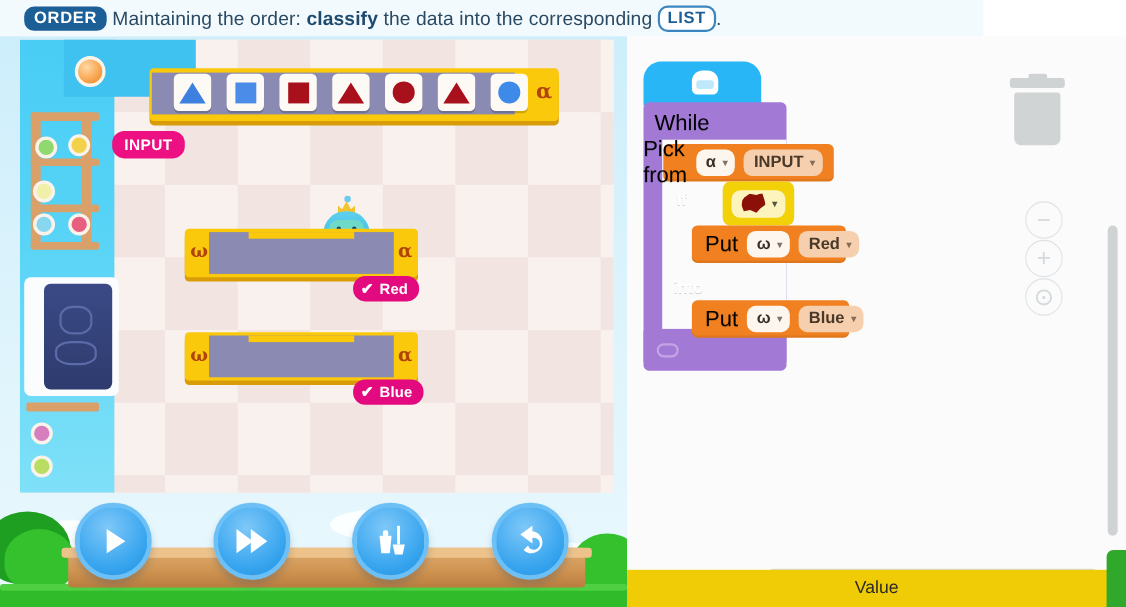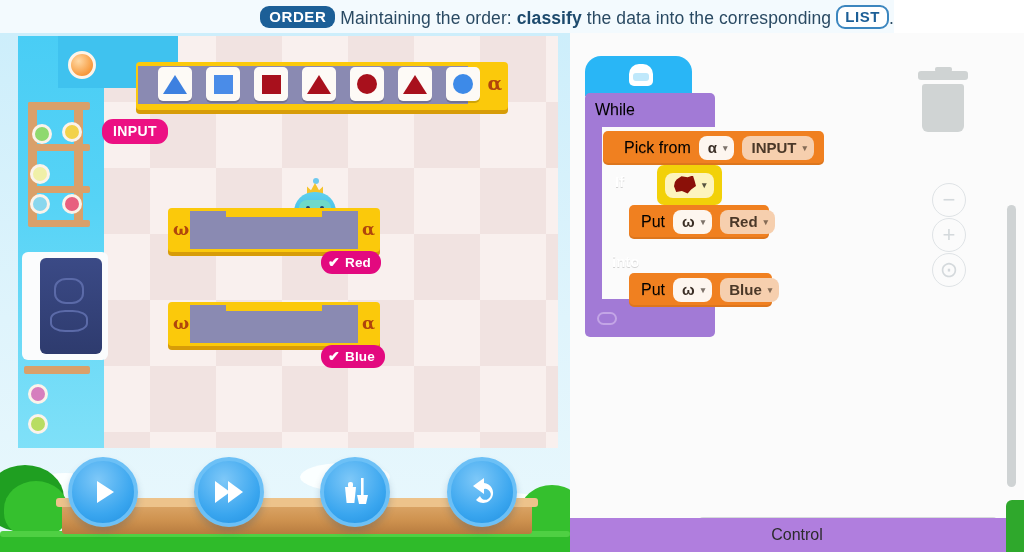--- a/index.html
+++ b/index.html
@@ -10,21 +10,20 @@
     background: #ffffff;
   }
 
   
   #instruction-banner {
     position: absolute; left: 0; top: 0; width: 894px; height: 33px;
     background: #f3fafe;
     display: flex; align-items: center;
     padding-left: 22px;
     white-space: nowrap;
-    justify-content: flex-end;
   }
   .instr-text {
     font-size: 17.5px; color: #2a4a63; letter-spacing: .1px;
   }
   .instr-chip {
     display: inline-block;
     font-size: 15px; font-weight: bold; color: #ffffff;
     background: #1c5f97;
     border-radius: 9px;
     padding: 2px 9px 3px 9px;
@@ -242,21 +241,21 @@
 
   .round-ctrl {
     position:absolute; width:34px; height:34px; border-radius:50%;
     border:1.6px solid #dfe3e6;
     display:flex;align-items:center;justify-content:center;
     color:#d4d9dc; font-size:22px; line-height:1;
     background:#fbfbfb;
   }
   #vscroll-track{position:absolute; right:8px; top:172px; width:9px; height:282px; background:#cfd3d4; border-radius:5px;}
   #hscroll-track{position:absolute; left:128px; bottom:25px; width:300px; height:10px; background:#d7dadb; border-radius:5px;}
-  .blk-text { font-size:16px; text-shadow: 0 1px 0 rgba(0,0,0,.16); }
+  .blk-text { font-size:20px; text-shadow: 0 1px 0 rgba(0,0,0,.16); }
 
   #hat-block{
     position:absolute; left:15px; top:23px; width:107px; height:40px;
     background:#29b6f6; border-radius:16px 16px 0 0;
   }
   #hat-robot-icon{
     position:absolute; left:44px; top:8px; width:24px; height:22px;
     background:#ffffff; border-radius:10px 10px 5px 5px;
   }
   #hat-robot-icon::after{
@@ -492,21 +491,21 @@
   </div>
   <div class="dropdown dd-grey" style="position:absolute;left:64px;top:105px;">
     <span>INPUT</span>
     <span class="caret">▾</span>
   </div>
 
   <div id="loop-foot">
     <div id="loop-icon"></div>
   </div>
 
-  <div class="blk-orange" style="left:33px;top:98px;width:221px;justify-content:flex-end;">
+  <div class="blk-orange" style="left:33px;top:98px;width:155px;justify-content:flex-end;">
     <span class="blk-text">Pick from</span>
     <span class="dropdown dd-white">
       <span>α</span>
       <span class="caret">▾</span>
     </span>
     <span class="dropdown dd-peach">
       <span>INPUT</span>
       <span class="caret">▾</span>
     </span>
   </div>
@@ -540,15 +539,15 @@
       <span class="caret">▾</span>
     </span>
     <span class="dropdown dd-peach">
       <span>Blue</span>
       <span class="caret">▾</span>
     </span>
   </div>
 </div>
 
 <div id="tab-bar">
-  <div class="tab tab-control">Control</div>
+  <div class="tab tab-value">Value</div>
 </div>
 <div id="tab-grass-edge"></div>
 
 </body></html>

